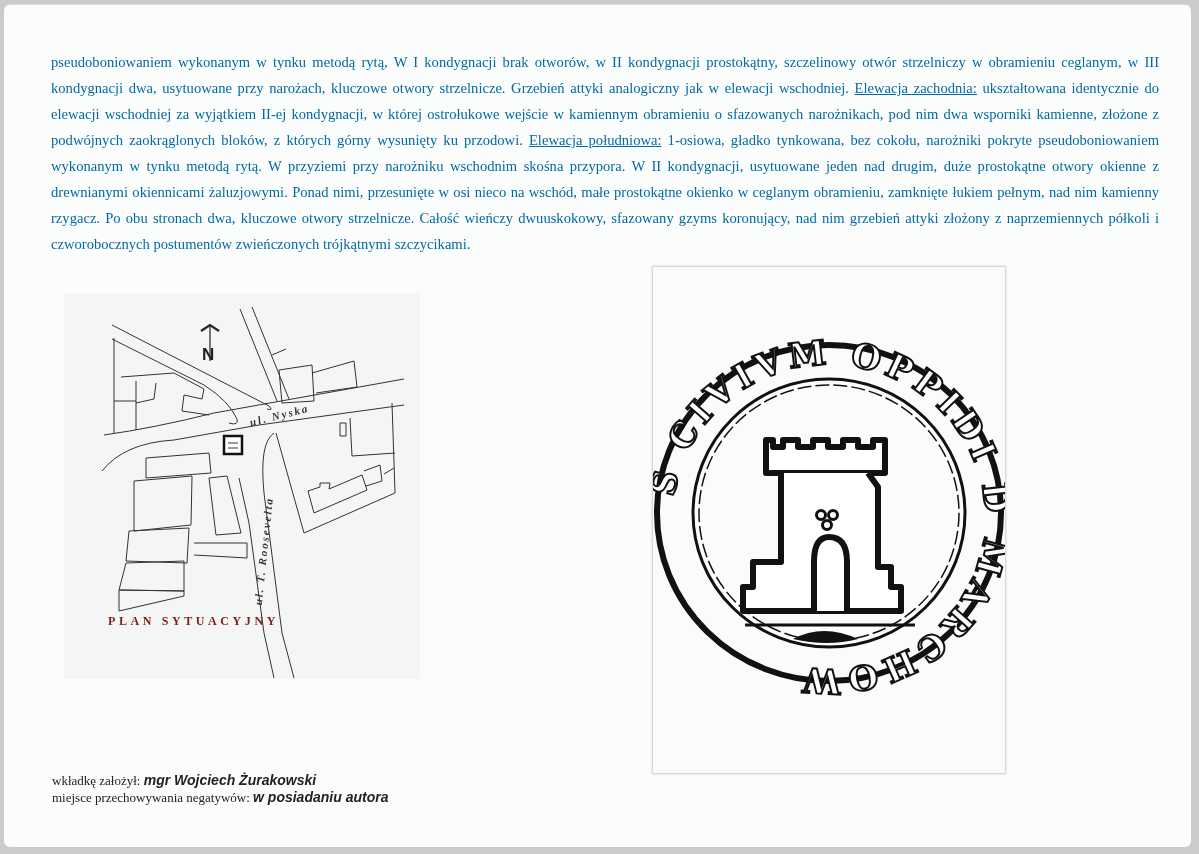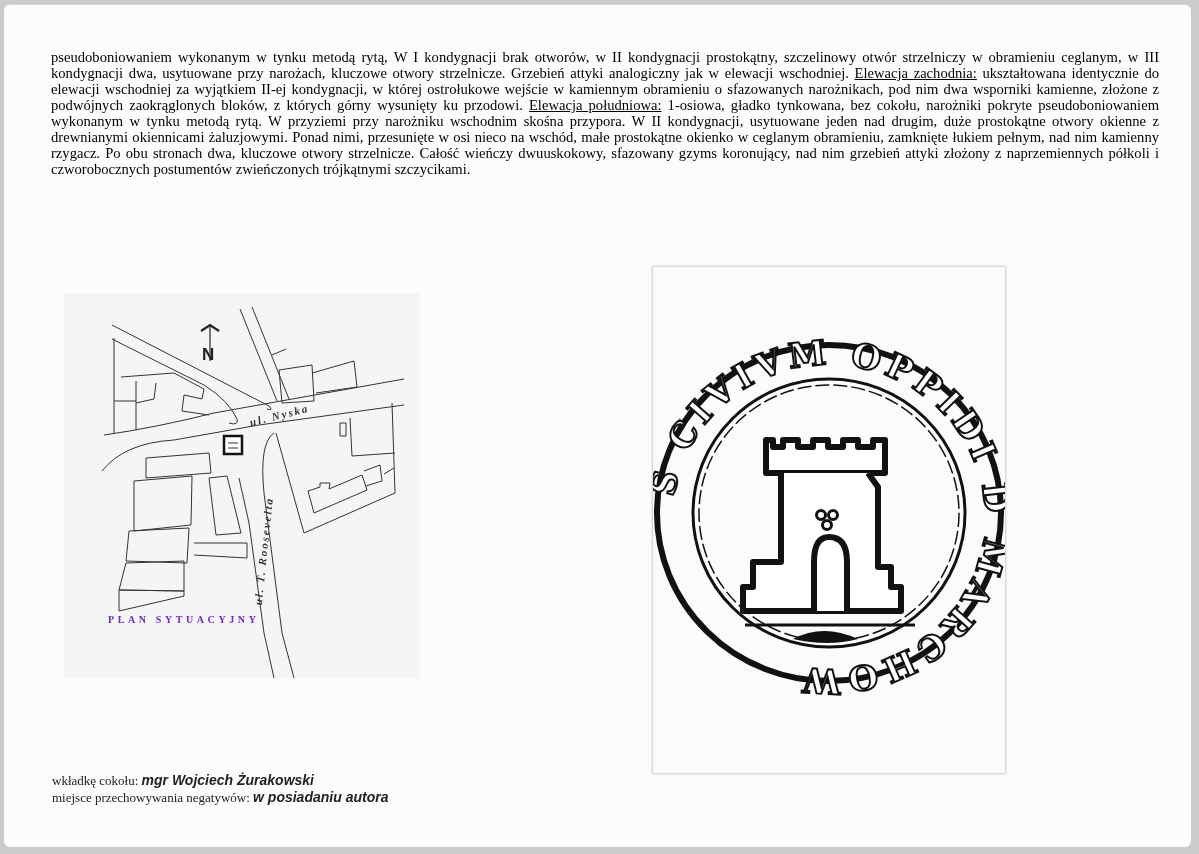--- a/index.html
+++ b/index.html
@@ -1,22 +1,22 @@
 <!DOCTYPE html>
 <html><head>
 <meta charset="utf-8">
 <style>
   html, body { margin:0; padding:0; }
   body { width:1199px; height:854px; background:#c9cccb; position:relative; overflow:hidden; font-family:"Liberation Serif", serif; }
   .page { position:absolute; left:4px; top:4px; width:1187px; height:843px; background:#fbfdfd; border-radius:6px; box-shadow: 0 1px 0 #d9dbdb inset; }
-  .para { position:absolute; left:47px; top:45px; width:1108px; font-size:14.6px; line-height:16px; color:#000000; text-align:justify; }
+  .para { position:absolute; left:47px; top:45px; width:1108px; font-size:14.6px; line-height:26px; color:#0369a1; text-align:justify; }
   .para u { text-decoration:underline; }
   .mapbox { position:absolute; left:60px; top:289px; width:356px; height:386px; background:#f4f6f5; }
   .mapbox svg { position:absolute; left:0; top:0; }
-  .plan-label { position:absolute; left:104px; top:610px; font-size:10px; letter-spacing:3.6px; font-weight:bold; color:#6d28d9; }
+  .plan-label { position:absolute; left:104px; top:610px; font-size:12px; letter-spacing:3.6px; font-weight:bold; color:#7f1d1d; }
   .street { position:absolute; font-style:italic; font-weight:bold; font-size:11px; color:#333; letter-spacing:2px; white-space:nowrap; }
   .photo { position:absolute; left:648px; top:262px; width:352px; height:506px; background:#fafcfc; border:1px solid #d8dada; box-shadow:0 0 2px #ccc; }
   .photo svg { position:absolute; left:0; top:0; }
   .credits { position:absolute; left:48px; top:768px; font-size:13px; line-height:17px; color:#222; }
   .credits .v { font-family:"Liberation Sans", sans-serif; font-weight:bold; font-style:italic; font-size:14px;margin-top:44px; }
   .north { position:absolute; font-family:"Liberation Sans", sans-serif; font-weight:bold; font-size:17px; color:#222; }
 </style>
 </head>
 <body>
 
@@ -105,17 +105,17 @@
         <circle cx="168" cy="248" r="4.5"></circle>
           <circle cx="180" cy="248" r="4.5"></circle>
           <circle cx="174" cy="258" r="4.5"></circle>
         <path d="M92 358 L262 358"></path>
       </g>
       <path d="M140 372 Q170 356 205 372 Q175 380 140 372 Z" fill="#111"></path>
     </svg>
   </div>
 
   <div class="credits">
-    <div><span>wkładkę cokołu: </span><span class="v">mgr Wojciech Żurakowski</span></div>
+    <div><span>wkładkę założył: </span><span class="v">mgr Wojciech Żurakowski</span></div>
     <div><span>miejsce przechowywania negatywów: </span><span class="v">w posiadaniu autora</span></div>
   </div>
 
 </div>
 
 </body></html>

